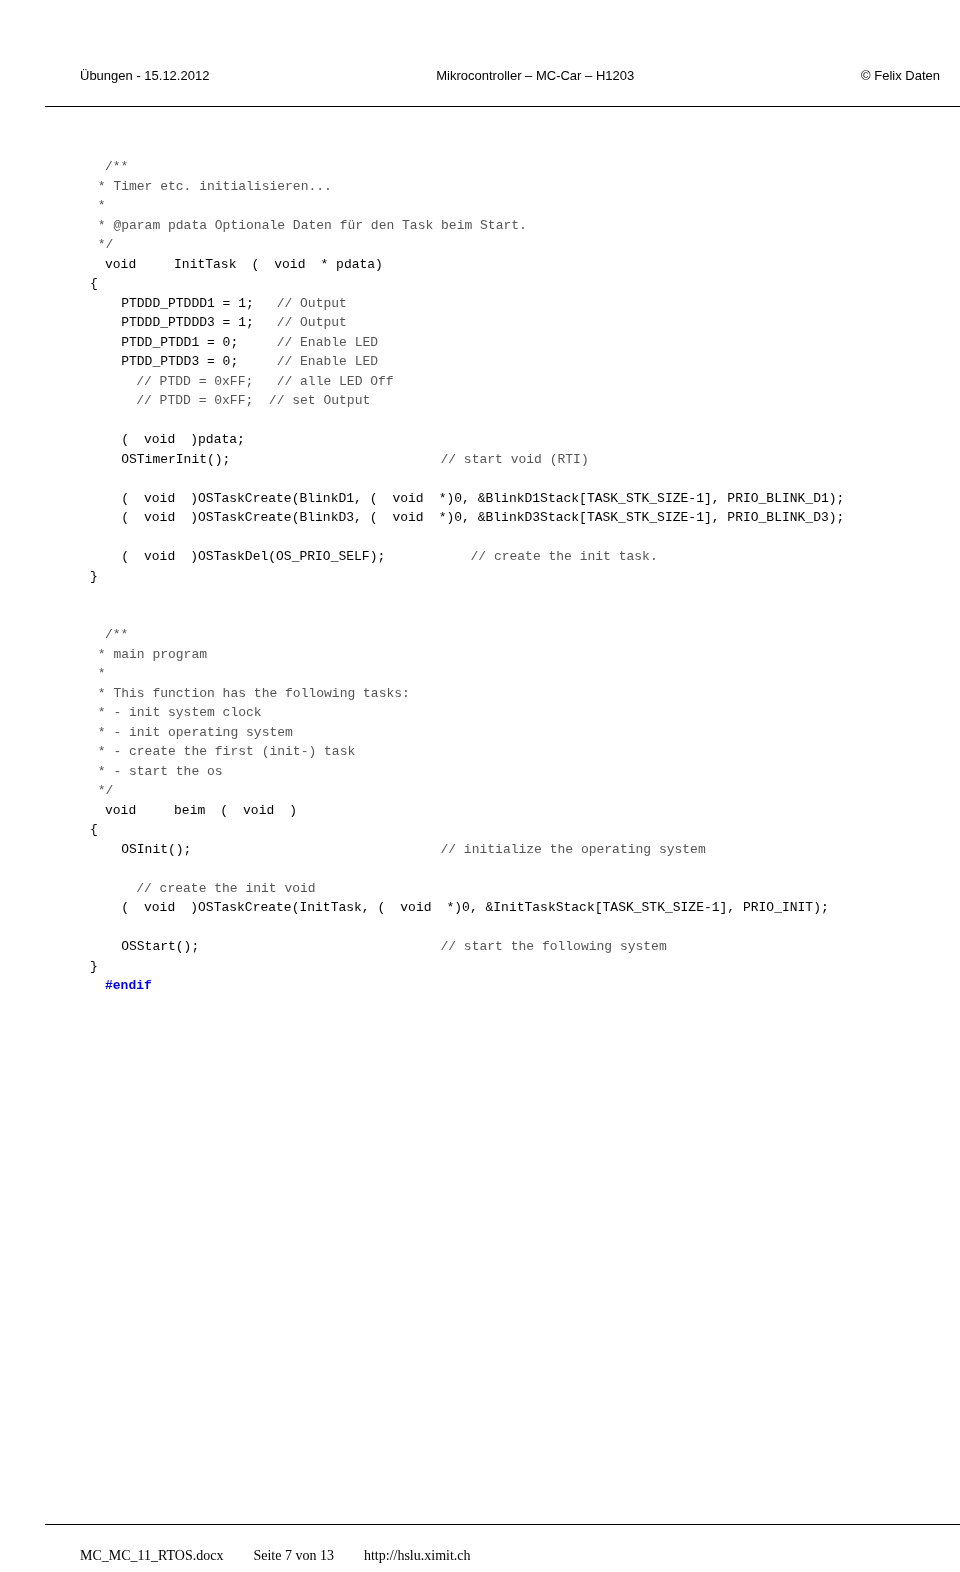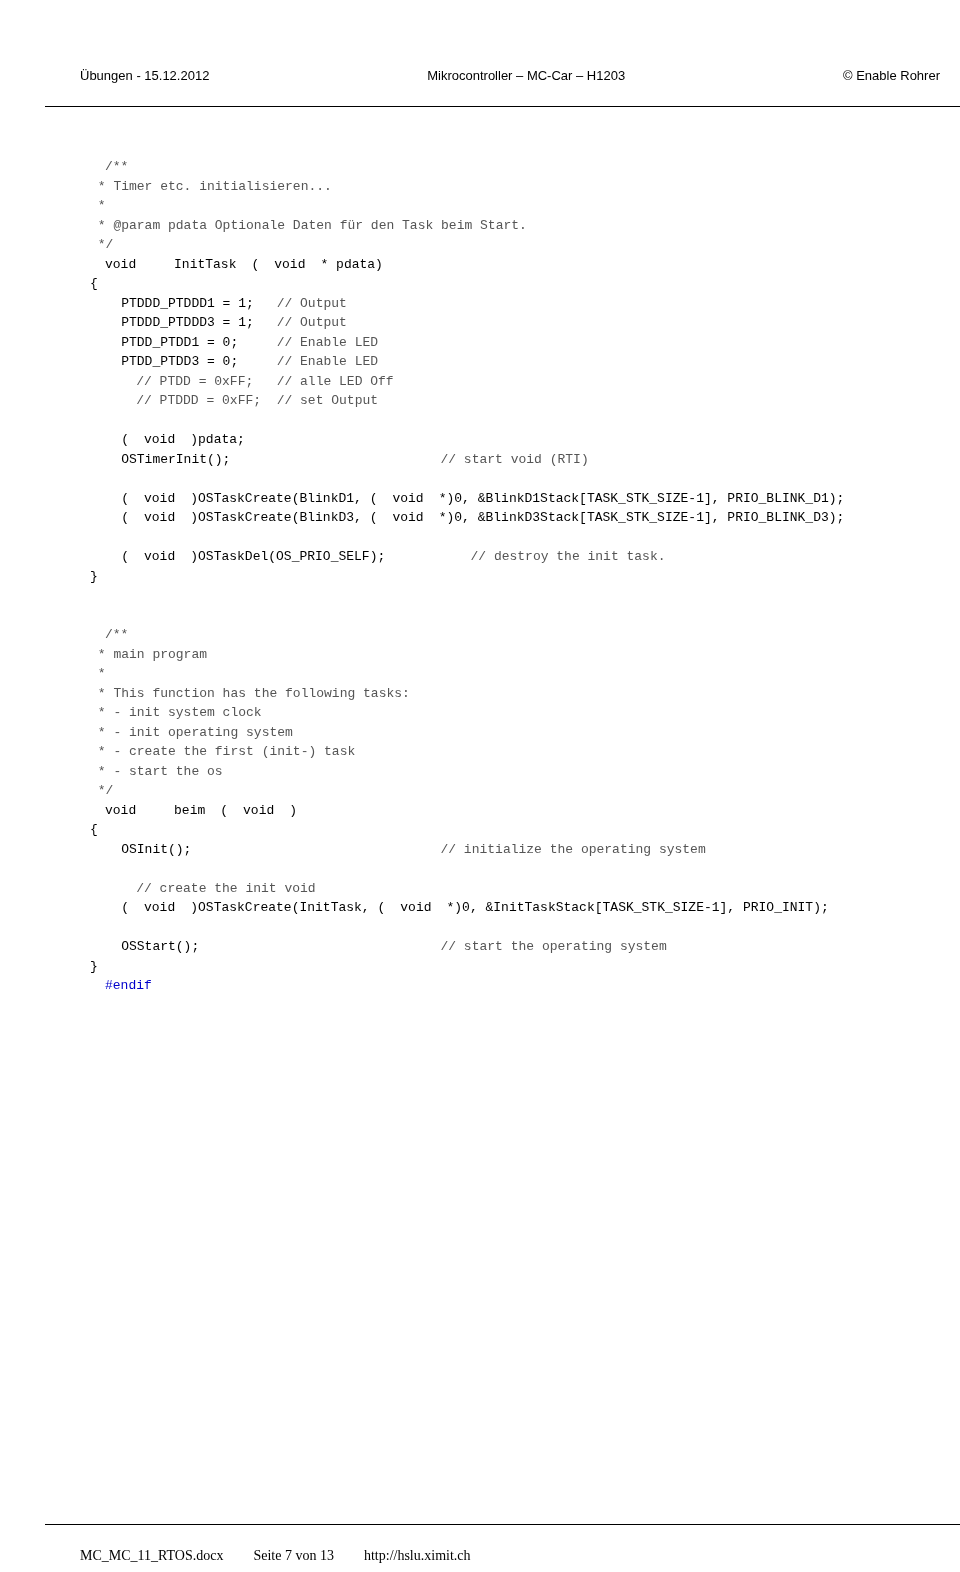--- a/index.html
+++ b/index.html
@@ -56,78 +56,78 @@
       white-space: pre;
       color: #000000;
     }
 
     .code-comment {
       color: #555555;
     }
 
     .code-preprocessor {
       color: #0000cc;
-      font-weight: normal;
+      font-weight: bold;
     }
 
     .bold {
       font-weight: normal;
     }
   </style>
 </head>
 <body>
 
 <div class="page-header">
   <span>Übungen - 15.12.2012</span>
   <span>Mikrocontroller – MC-Car – H1203</span>
-  <span>© Enable Rohrer</span>
+  <span>© Felix Daten</span>
 </div>
 
 <div class="page-content">
   <div class="code-block"><span class="code-comment">/**
  * Timer etc. initialisieren...
  *
  * @param pdata Optionale Daten für den Task beim Start.
  */</span>
 <span class="bold">void</span> <span class="bold">InitTask</span>(<span class="bold">void</span>* pdata)
 {
     PTDDD_PTDDD1 = 1; <span class="code-comment">// Output</span>
     PTDDD_PTDDD3 = 1; <span class="code-comment">// Output</span>
     PTDD_PTDD1 = 0;   <span class="code-comment">// Enable LED</span>
     PTDD_PTDD3 = 0;   <span class="code-comment">// Enable LED</span>
     <span class="code-comment">// PTDD = 0xFF;   // alle LED Off</span>
-    <span class="code-comment">// PTDDD = 0xFF;  // set Output</span>
+    <span class="code-comment">// PTDD = 0xFF;  // set Output</span>
 
     (<span class="bold">void</span>)pdata;
     OSTimerInit();                         <span class="code-comment">// start void (RTI)</span>
 
     (<span class="bold">void</span>)OSTaskCreate(BlinkD1, (<span class="bold">void</span>*)0, &amp;BlinkD1Stack[TASK_STK_SIZE-1], PRIO_BLINK_D1);
     (<span class="bold">void</span>)OSTaskCreate(BlinkD3, (<span class="bold">void</span>*)0, &amp;BlinkD3Stack[TASK_STK_SIZE-1], PRIO_BLINK_D3);
 
-    (<span class="bold">void</span>)OSTaskDel(OS_PRIO_SELF);         <span class="code-comment">// destroy the init task.</span>
+    (<span class="bold">void</span>)OSTaskDel(OS_PRIO_SELF);         <span class="code-comment">// create the init task.</span>
 }
 
 
 <span class="code-comment">/**
  * main program
  *
  * This function has the following tasks:
  * - init system clock
  * - init operating system
  * - create the first (init-) task
  * - start the os
  */</span>
 <span class="bold">void</span> <span class="bold">beim</span>(<span class="bold">void</span>)
 {
     OSInit();                              <span class="code-comment">// initialize the operating system</span>
 
     <span class="code-comment">// create the init void</span>
     (<span class="bold">void</span>)OSTaskCreate(InitTask, (<span class="bold">void</span>*)0, &amp;InitTaskStack[TASK_STK_SIZE-1], PRIO_INIT);
 
-    OSStart();                             <span class="code-comment">// start the operating system</span>
+    OSStart();                             <span class="code-comment">// start the following system</span>
 }
 <span class="code-preprocessor">#endif</span></div>
 </div>
 
 <div class="page-footer">
   <span>MC_MC_11_RTOS.docx</span>
   <span>Seite 7 von 13</span>
   <span>http://hslu.ximit.ch</span>
 </div>
 

